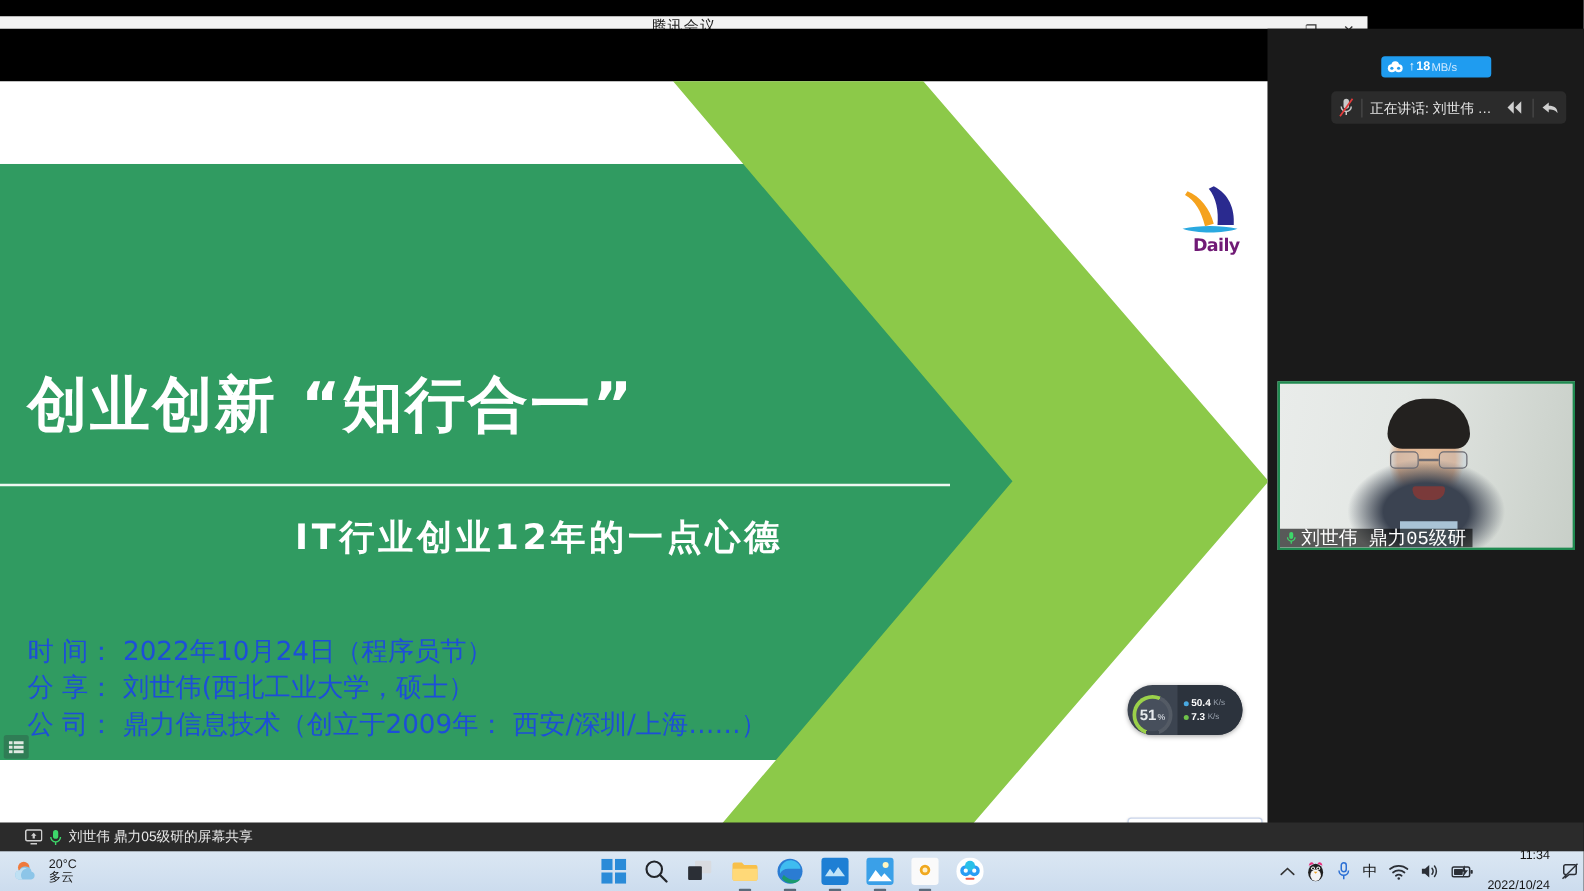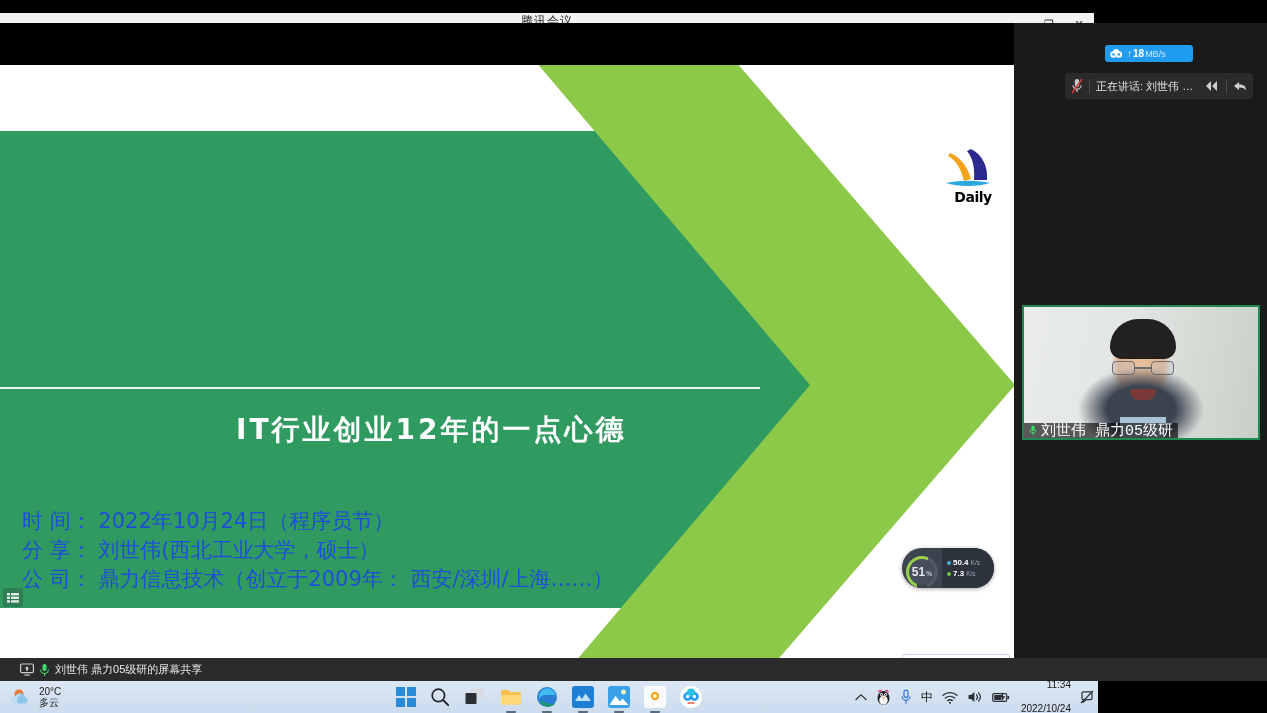--- a/index.html
+++ b/index.html
@@ -153,21 +153,21 @@
   }
   #infolist .row{
     font-size:21px; color:#1d4ed8; line-height:29px; white-space:nowrap;
     font-family:"DejaVu Sans","Liberation Sans",sans-serif;
   }
 
   
   #logo{ left:938px; top:82px; width:70px; height:58px; }
   #logo .logotext{
     position:absolute; left:0; bottom:0; width:70px; text-align:center;
-    font-size:14px; font-weight:bold; color:#000000; letter-spacing:-.5px;
+    font-size:14px; font-weight:bold; color:#701a75; letter-spacing:-.5px;
     font-family:"DejaVu Sans","Liberation Sans",sans-serif;
   }
 
   
   #slidetoggle{
     left:3px; top:523px; width:20px; height:19px; background:#2f7d55;
     display:flex; align-items:center; justify-content:center; cursor:pointer;
     border-radius:2px;
   }
 
@@ -214,21 +214,21 @@
 
   
   #sharebar{
     position:absolute; left:0; top:658px; width:1267px; height:23px;
     background:#2b2b2b; display:flex; align-items:center; padding-left:20px; gap:5px;
   }
   #sharebar .stext{ font-size:11px; color:#e9e9e9; white-space:nowrap; }
 
   
   #taskbar{
-    position:absolute; left:0; top:681px; width:1098px; height:32px;
+    position:absolute; left:0; top:681px; width:1267px; height:32px;
     background:linear-gradient(180deg,#dbe7f3 0%,#ccdcee 100%);
     display:flex; align-items:center;
   }
   #weather{ display:flex; align-items:center; gap:5px; padding-left:10px; width:240px; cursor:pointer; }
   #weather .wtext{ display:flex; flex-direction:column; line-height:11px; }
   #weather .temp{ font-size:10px; color:#1b1b1b; }
   #weather .cond{ font-size:10px; color:#1b1b1b; }
 
   #tbicons{
     position:absolute; left:0; right:0; margin:0 auto; width:300px;
@@ -335,20 +335,21 @@
       <span class="nm">刘世伟 鼎力05级研</span>
     </div>
   </div>
 
   <div id="slide">
 
     <div class="shape" id="darkband"></div>
     <div class="shape" id="lightband"></div>
     <div class="shape" id="hrule"></div>
 
+    <div class="shape" id="slidetitle">创业创新 “知行合一”</div>
     <div class="shape" id="slidesub">IT行业创业12年的一点心德</div>
 
     <div class="shape" id="infolist">
       <div class="row">时 间： 2022年10月24日（程序员节）</div>
       <div class="row">分 享： 刘世伟(西北工业大学，硕士）</div>
       <div class="row">公 司： 鼎力信息技术（创立于2009年： 西安/深圳/上海……）</div>
     </div>
 
     <div class="shape" id="logo">
       <svg width="70" height="44" viewBox="0 0 70 44">

